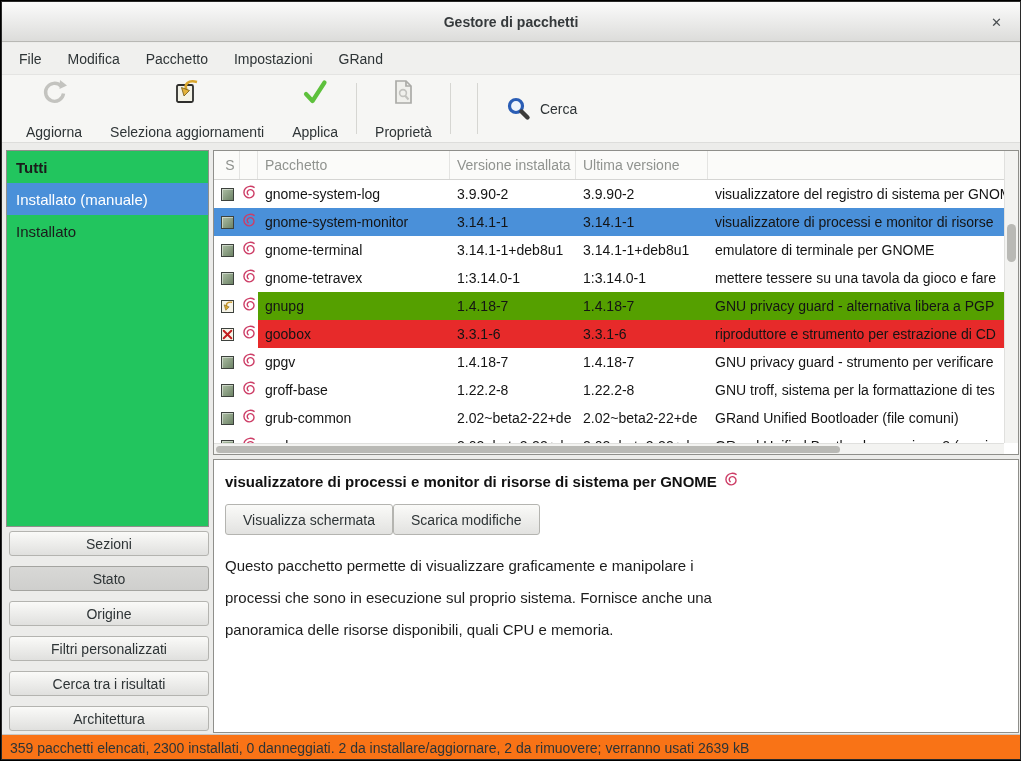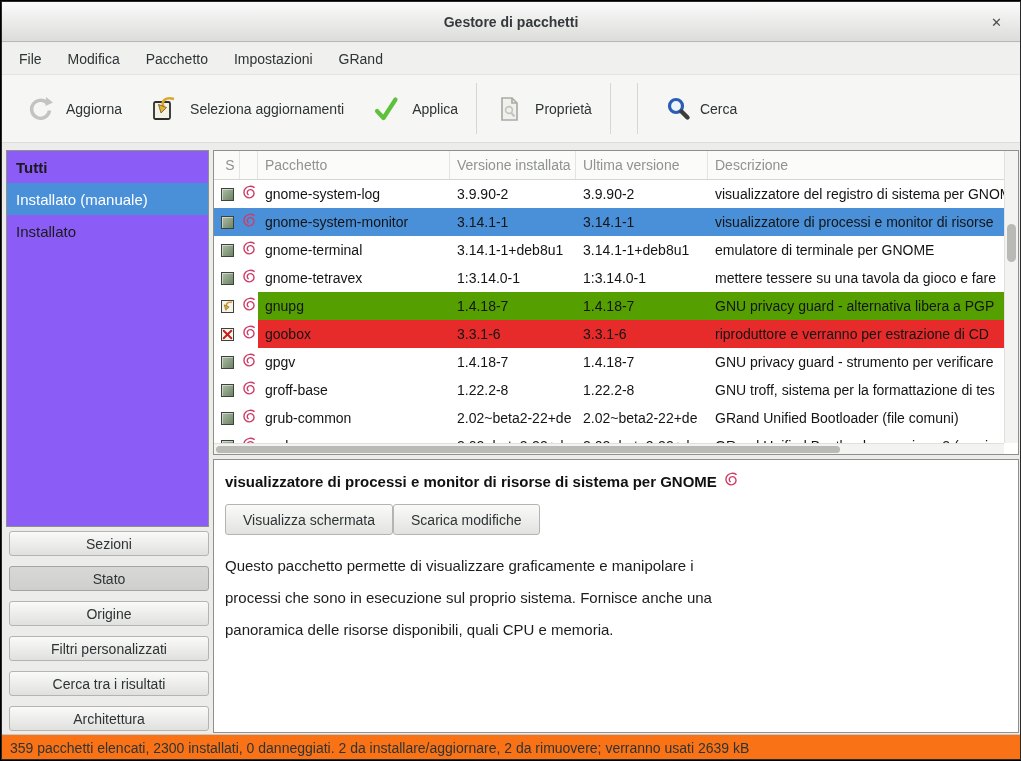--- a/index.html
+++ b/index.html
@@ -14,29 +14,29 @@
   .titlebar .close { position:absolute; right:14px; top:11px; font-size:13px; color:#4a4e51; cursor:pointer; padding:2px 4px; }
 
   
   .menubar { position:absolute; left:0; top:41px; width:100%; height:31px; background:#f0f0ee;
     display:flex; align-items:center; padding-left:4px; }
   .menubar span { padding:0 13px; font-size:14px; color:#2e3436; }
 
   
   .toolbar { position:absolute; left:0; top:72px; width:100%; height:69px; background:#f6f6f4;
     border-top:1px solid #e4e4e2; border-bottom:1px solid #dddddb; display:flex; align-items:stretch; padding:0 10px; }
-  .tool { display:flex; align-items:center; justify-content:center; gap:12px; padding:4px 14px; }
+  .tool { display:flex; flex-direction:column; align-items:center; justify-content:center; gap:18px; padding:4px 14px; }
   .tool .tlabel { font-size:14px; color:#2e3436; white-space:nowrap; }
   .tool svg { display:block; }
   .tsep { width:1px; background:#d6d6d2; margin:8px 4px; }
   .tool-search { flex-direction:row; gap:9px; padding:0 10px; margin-left:14px; }
 
   
   .filterlist { position:absolute; left:4px; top:148px; width:203px; height:377px;
-    background:#8b5cf6; border:1px solid #8f8f8b; }
+    background:#22c55e; border:1px solid #8f8f8b; }
   .flitem { height:32px; display:flex; align-items:center; padding-left:9px; font-size:15px; color:#1b1b1b; }
   .flitem.bold { font-weight:bold; }
   .flitem.selected { background:#4a90d9; color:#fff; }
 
   .fbtn { position:absolute; left:7px; width:200px; height:25px;
     background:linear-gradient(#fafaf8,#e0e0de); border:1px solid #b4b4b0; border-radius:3px;
     font-size:14px; color:#2e3436; display:flex; align-items:center; justify-content:center; cursor:pointer;
     font-family:"Liberation Sans",sans-serif; }
   .fbtn.active { background:linear-gradient(#d8d8d6,#cfcfcd); border-color:#a4a4a0; }
 
@@ -171,21 +171,20 @@
   <button class="fbtn" style="top:669px;">Cerca tra i risultati</button>
   <button class="fbtn" style="top:704px;">Architettura</button>
 
   <div class="tablepanel">
     <div class="thead">
       <div class="hc c-s">S</div>
       <div class="hc c-sw"></div>
       <div class="hc c-pkg">Pacchetto</div>
       <div class="hc c-vi">Versione installata</div>
       <div class="hc c-uv">Ultima versione</div>
-      <div class="hc c-desc" style="border-right:none;">Descrizione</div>
     </div>
     <div class="tbody">
         <div class="trow">
           <div class="c c-s">
             <span class="st st-inst"></span>
           </div>
           <div class="c c-sw">
             <span><svg class="swirl-svg" viewBox="0 0 16 16">
                 <path d="M12.9 2.6 C10.2 0.7 6.0 1.1 3.8 3.5 C1.4 6.0 1.5 10.0 4.0 12.3 C6.2 14.3 9.6 14.2 11.6 12.1 C13.3 10.3 13.2 7.4 11.4 5.8 C9.9 4.5 7.5 4.6 6.3 6.1 C5.2 7.4 5.4 9.3 6.6 10.3" fill="none" stroke="#cd3d66" stroke-width="1.5" stroke-linecap="round"></path>
               </svg></span>
@@ -265,21 +264,21 @@
             </span>
           </div>
           <div class="c c-sw">
             <span><svg class="swirl-svg" viewBox="0 0 16 16">
                 <path d="M12.9 2.6 C10.2 0.7 6.0 1.1 3.8 3.5 C1.4 6.0 1.5 10.0 4.0 12.3 C6.2 14.3 9.6 14.2 11.6 12.1 C13.3 10.3 13.2 7.4 11.4 5.8 C9.9 4.5 7.5 4.6 6.3 6.1 C5.2 7.4 5.4 9.3 6.6 10.3" fill="none" stroke="#cd3d66" stroke-width="1.5" stroke-linecap="round"></path>
               </svg></span>
           </div>
           <div class="c c-pkg">goobox</div>
           <div class="c c-vi">3.3.1-6</div>
           <div class="c c-uv">3.3.1-6</div>
-          <div class="c c-desc">riproduttore e verranno per estrazione di CD</div>
+          <div class="c c-desc">riproduttore e strumento per estrazione di CD</div>
         </div>
         <div class="trow">
           <div class="c c-s">
             <span class="st st-inst"></span>
           </div>
           <div class="c c-sw">
             <span><svg class="swirl-svg" viewBox="0 0 16 16">
                 <path d="M12.9 2.6 C10.2 0.7 6.0 1.1 3.8 3.5 C1.4 6.0 1.5 10.0 4.0 12.3 C6.2 14.3 9.6 14.2 11.6 12.1 C13.3 10.3 13.2 7.4 11.4 5.8 C9.9 4.5 7.5 4.6 6.3 6.1 C5.2 7.4 5.4 9.3 6.6 10.3" fill="none" stroke="#cd3d66" stroke-width="1.5" stroke-linecap="round"></path>
               </svg></span>
           </div>

